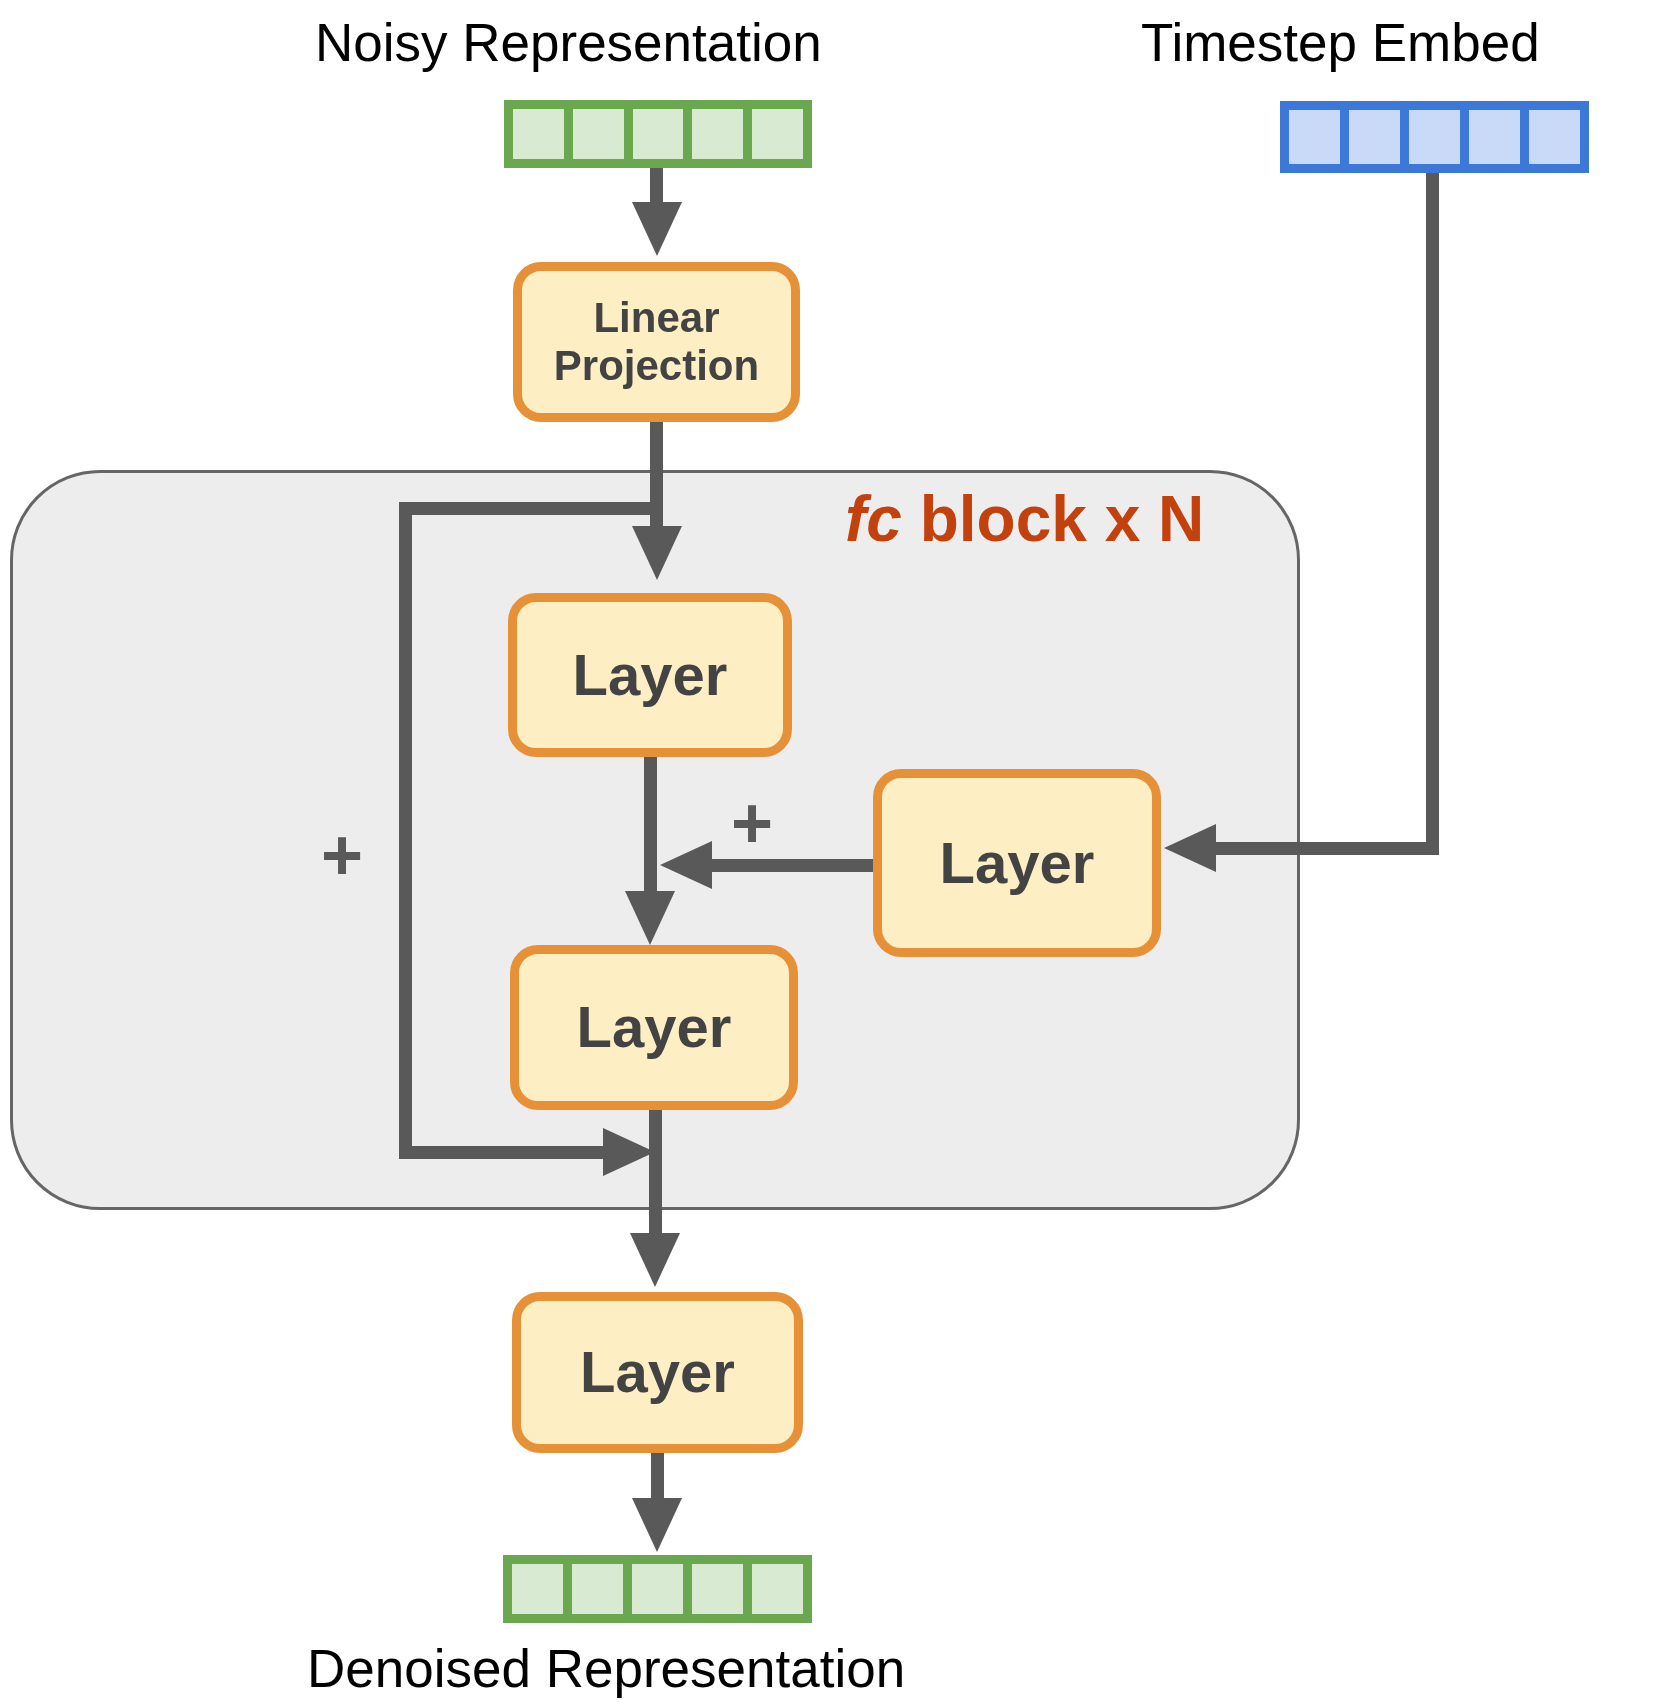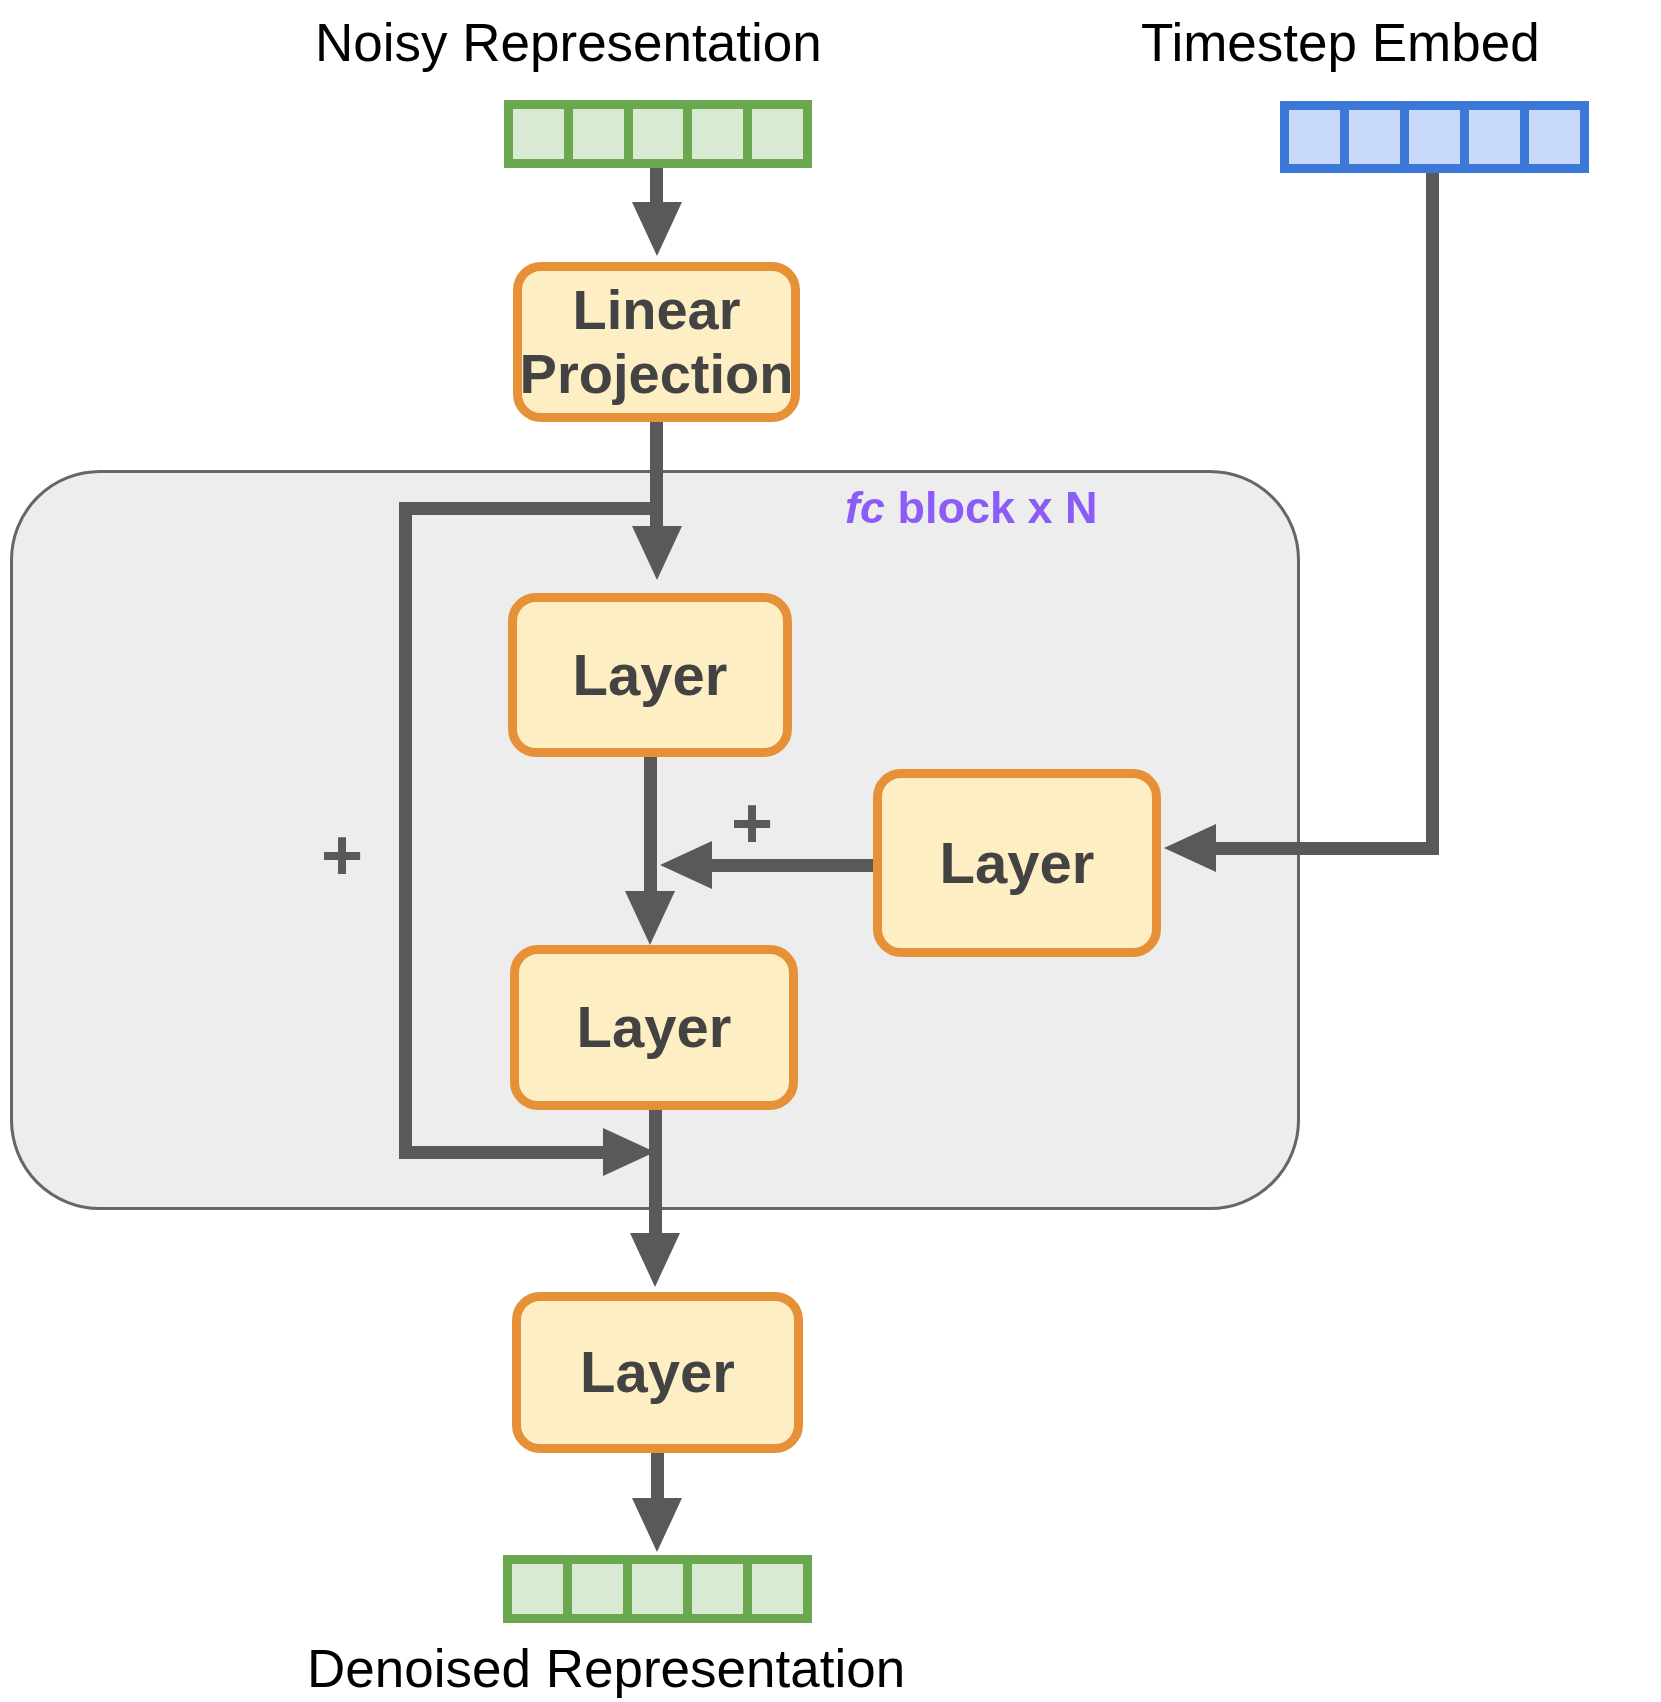--- a/index.html
+++ b/index.html
@@ -24,22 +24,22 @@
   .vecbar.green .cell{background:#d9ead3;}
   .vecbar.blue{background:#3c78d8;}
   .vecbar.blue .cell{background:#c9daf8;}
   .cell{flex:1;}
   #fc-block{
     position:absolute;left:10px;top:470px;width:1290px;height:740px;
     background:#ededed;border:3px solid #666666;border-radius:90px;
     box-sizing:border-box;z-index:1;
   }
   #fc-label{
-    position:absolute;left:845px;top:482px;font-size:45px;font-weight:bold;
-    color:#8b5cf6;z-index:2;white-space:nowrap;
+    position:absolute;left:845px;top:482px;font-size:64px;font-weight:bold;
+    color:#c2410c;z-index:2;white-space:nowrap;
   }
   #fc-label .it{font-style:italic;}
   .vline,.hline{position:absolute;background:#595959;z-index:2;}
   .ah{position:absolute;width:0;height:0;z-index:2;}
   .ah-down{border-left:25px solid transparent;border-right:25px solid transparent;border-top:54px solid #595959;}
   .ah-left{border-top:24px solid transparent;border-bottom:24px solid transparent;border-right:52px solid #595959;}
   .ah-right{border-top:24px solid transparent;border-bottom:24px solid transparent;border-left:52px solid #595959;}
   .plus{
     position:absolute;width:80px;height:80px;display:flex;align-items:center;justify-content:center;
     color:#595959;font-size:72px;font-weight:bold;z-index:2;
@@ -67,21 +67,21 @@
       <span class="cell"></span>
       <span class="cell"></span>
     </div>
 
   <div id="fc-block"></div>
   <div id="fc-label"><span class="it">fc</span><span> block x N</span></div>
 
   <div class="vline" style="left:650px;top:168px;width:13px;height:38px;"></div>
   <div class="ah ah-down" style="left:632px;top:202px;"></div>
 
-  <div class="node" style="left:513px;top:262px;width:287px;height:160px;font-size:56px;">
+  <div class="node" style="left:513px;top:262px;width:287px;height:160px;font-size:42px;">
       <span>Linear Projection</span>
     </div>
 
   <div class="vline" style="left:650px;top:422px;width:13px;height:104px;"></div>
   <div class="ah ah-down" style="left:632px;top:526px;"></div>
 
   <div class="hline" style="left:399px;top:502px;width:258px;height:13px;"></div>
   <div class="vline" style="left:399px;top:502px;width:13px;height:657px;"></div>
   <div class="hline" style="left:399px;top:1146px;width:210px;height:13px;"></div>
   <div class="ah ah-right" style="left:603px;top:1128px;"></div>

